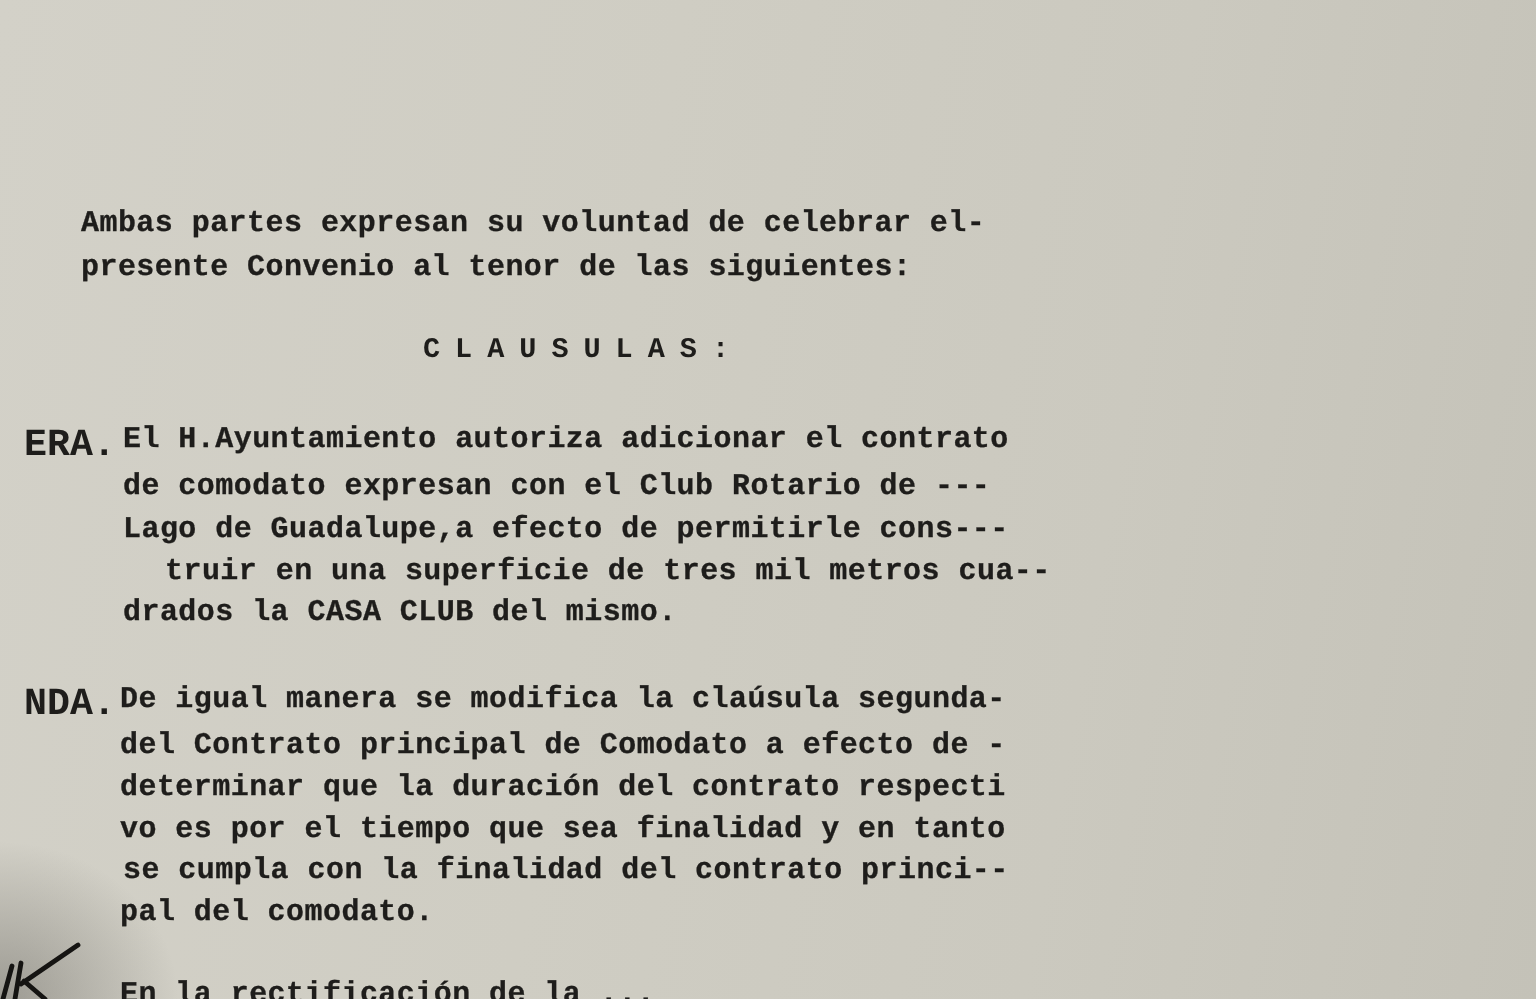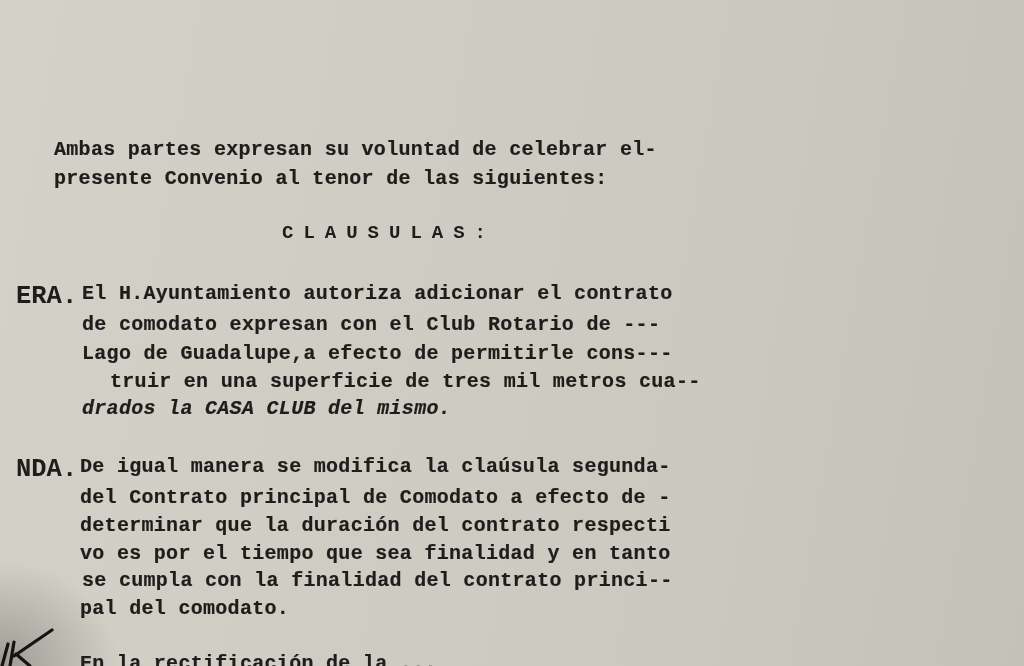--- a/index.html
+++ b/index.html
@@ -29,21 +29,21 @@
 <div class="line" style="left:54px; top:138px;">Ambas partes expresan su voluntad de celebrar el-</div>
 <div class="line" style="left:54px; top:167px;">presente Convenio al tenor de las siguientes:</div>
 
 <div class="heading">CLAUSULAS:</div>
 
 <div class="label" style="left:0px; top:282px;">ERA.</div>
 <div class="line" style="left:82px; top:282px;">El H.Ayuntamiento autoriza adicionar el contrato</div>
 <div class="line" style="left:82px; top:313px;">de comodato expresan con el Club Rotario de ---</div>
 <div class="line" style="left:82px; top:342px;">Lago de Guadalupe,a efecto de permitirle cons---</div>
 <div class="line" style="left:82px; top:370px;margin-left:28px;">truir en una superficie de tres mil metros cua--</div>
-<div class="line" style="left:82px; top:397px;font-style:italic;">drados la CASA CLUB del mismo.</div>
+<div class="line" style="left:82px; top:397px;">drados la CASA CLUB del mismo.</div>
 
 <div class="label" style="left:0px; top:455px;">NDA.</div>
 <div class="line" style="left:80px; top:455px;">De igual manera se modifica la claúsula segunda-</div>
 <div class="line" style="left:80px; top:486px;">del Contrato principal de Comodato a efecto de -</div>
 <div class="line" style="left:80px; top:514px;text-align:right;">determinar que la duración del contrato respecti</div>
 <div class="line" style="left:80px; top:542px;">vo es por el tiempo que sea finalidad y en tanto</div>
 <div class="line" style="left:82px; top:569px;">se cumpla con la finalidad del contrato princi--</div>
 <div class="line" style="left:80px; top:597px;">pal del comodato.</div>
 
 <div class="line" style="left:80px; top:652px;">En la rectificación de la ...</div>

